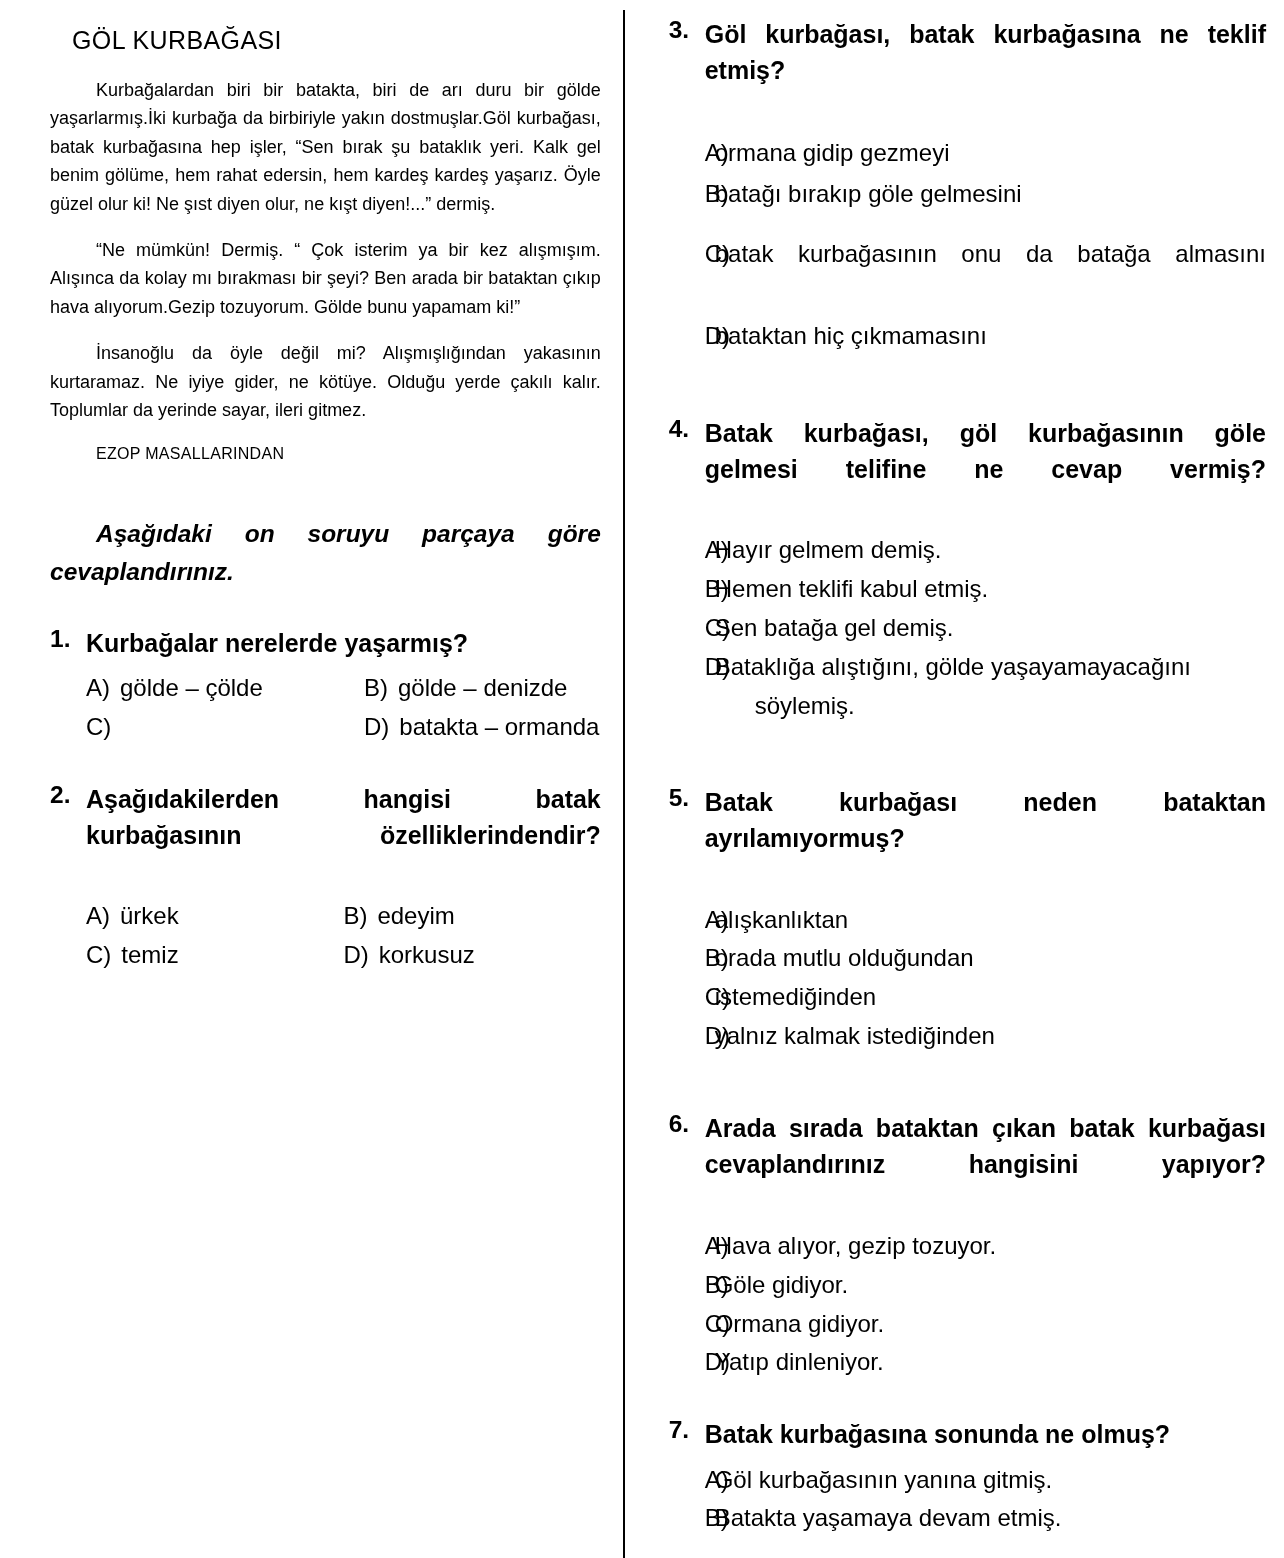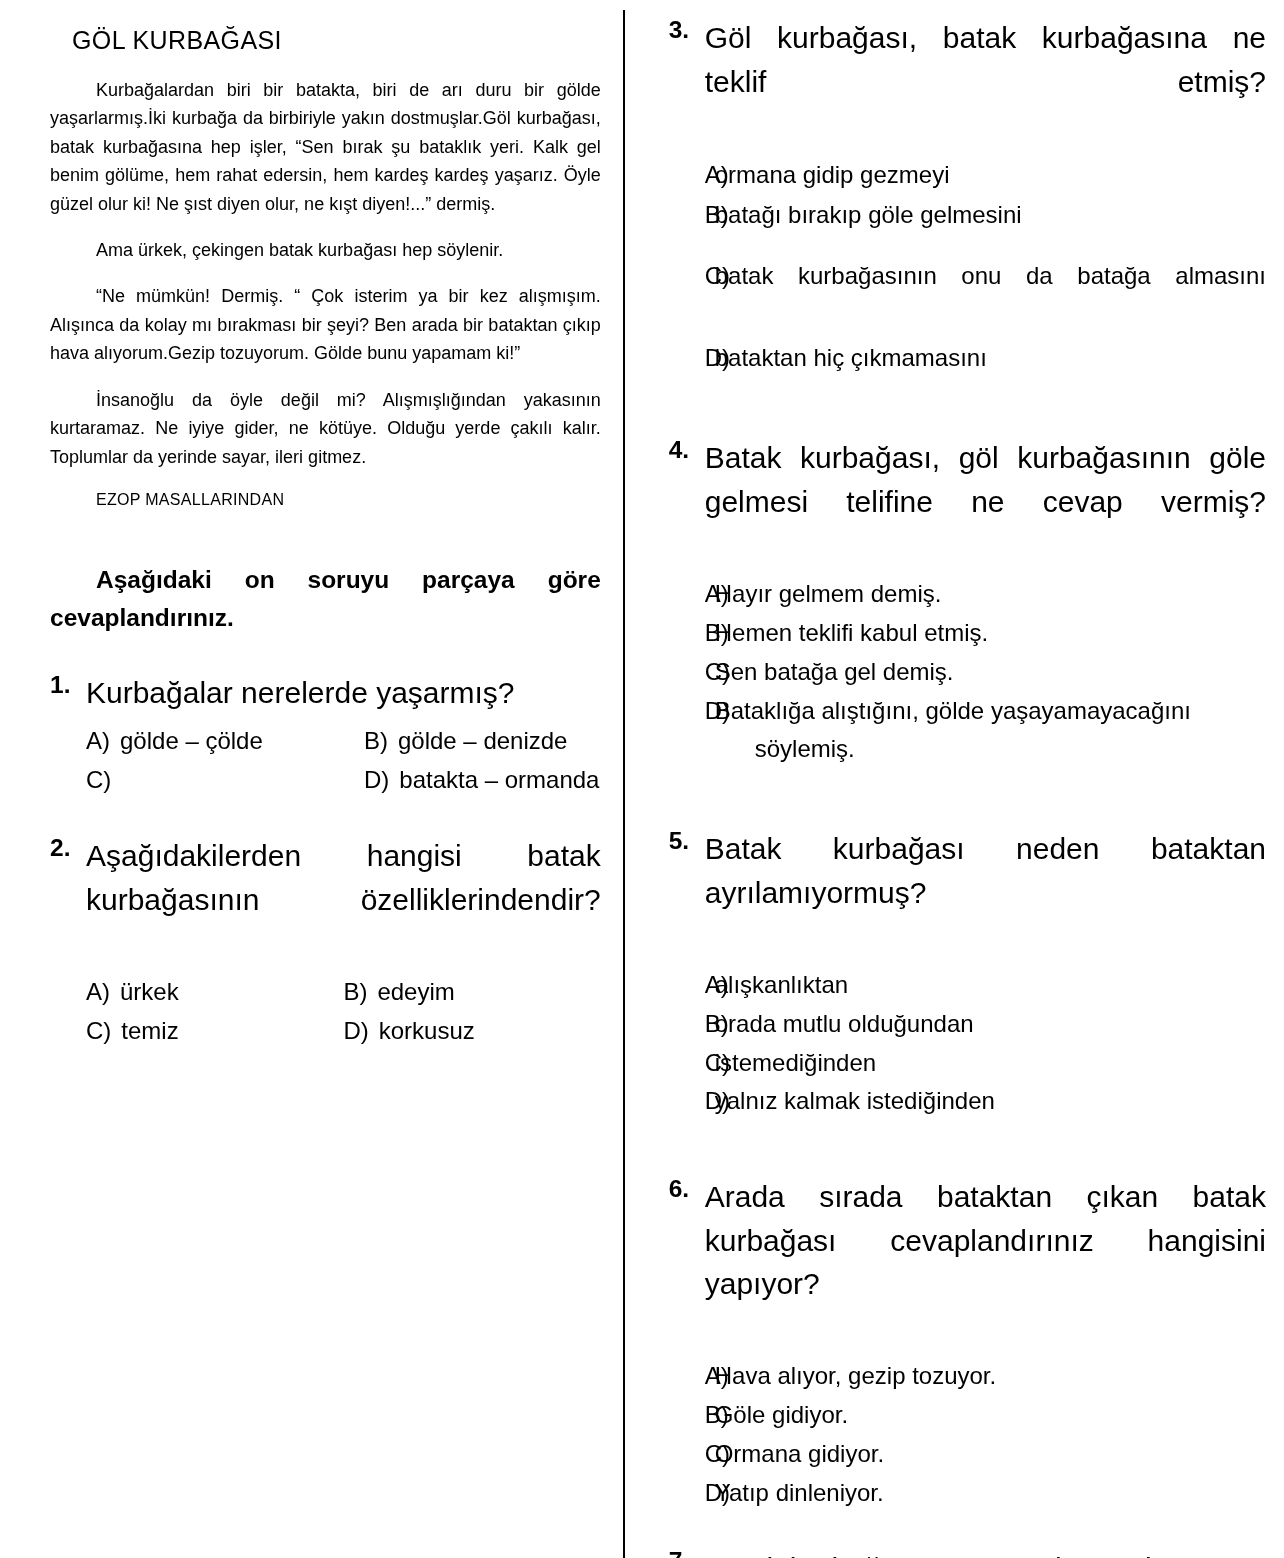--- a/index.html
+++ b/index.html
@@ -59,41 +59,42 @@
     hyphens: none;
   }
   .signature {
     font-size: 16px;
     margin: 20px 0 0 46px;
     letter-spacing: 0.3px;
   }
   .instruction {
     font-size: 24.5px;
     font-weight: bold;
+    font-style: italic;
     line-height: 1.55;
     text-align: justify;
     margin: 52px 0 16px 0;
     text-indent: 46px;
   }
 
   
   .q-block {
     display: flex;
     margin-top: 34px;
   }
   .q-num {
     font-size: 24.5px;
     font-weight: bold;
     flex: 0 0 auto;
     min-width: 36px;
   }
   .q-body { flex: 1 1 auto; }
   .q-text {
-    font-size: 30px;
-    font-weight: normal;
+    font-size: 25px;
+    font-weight: bold;
     line-height: 1.45;
     text-align: justify;
     text-justify: inter-word;
   }
   .q-text.spread {
     text-align: justify;
   }
   .q-text.spread::after {
     content: "";
     display: inline-block;
@@ -146,21 +147,20 @@
 </head>
 <body>
 
 <div class="page">
 
   <div class="col-left">
 
     <div class="title">GÖL KURBAĞASI</div>
 
     <div class="para">Kurbağalardan biri bir batakta, biri de arı duru bir gölde yaşarlarmış.İki kurbağa da birbiriyle yakın dostmuşlar.Göl kurbağası, batak kurbağasına hep işler, “Sen bırak şu bataklık yeri. Kalk gel benim gölüme, hem rahat edersin, hem kardeş kardeş yaşarız. Öyle güzel olur ki! Ne şıst diyen olur, ne kışt diyen!...” dermiş.</div>
-    <div class="para">Ama ürkek, çekingen batak kurbağası hep söylenir.</div>
     <div class="para">“Ne mümkün! Dermiş. “ Çok isterim ya bir kez alışmışım. Alışınca da kolay mı bırakması bir şeyi? Ben arada bir bataktan çıkıp hava alıyorum.Gezip tozuyorum. Gölde bunu yapamam ki!”</div>
     <div class="para">İnsanoğlu da öyle değil mi? Alışmışlığından yakasının kurtaramaz. Ne iyiye gider, ne kötüye. Olduğu yerde çakılı kalır. Toplumlar da yerinde sayar, ileri gitmez.</div>
 
     <div class="signature">EZOP MASALLARINDAN</div>
 
     <div class="instruction">Aşağıdaki on soruyu parçaya göre cevaplandırınız.</div>
 
     <div class="q-block">
       <div class="q-num">1.</div>
       <div class="q-body">

